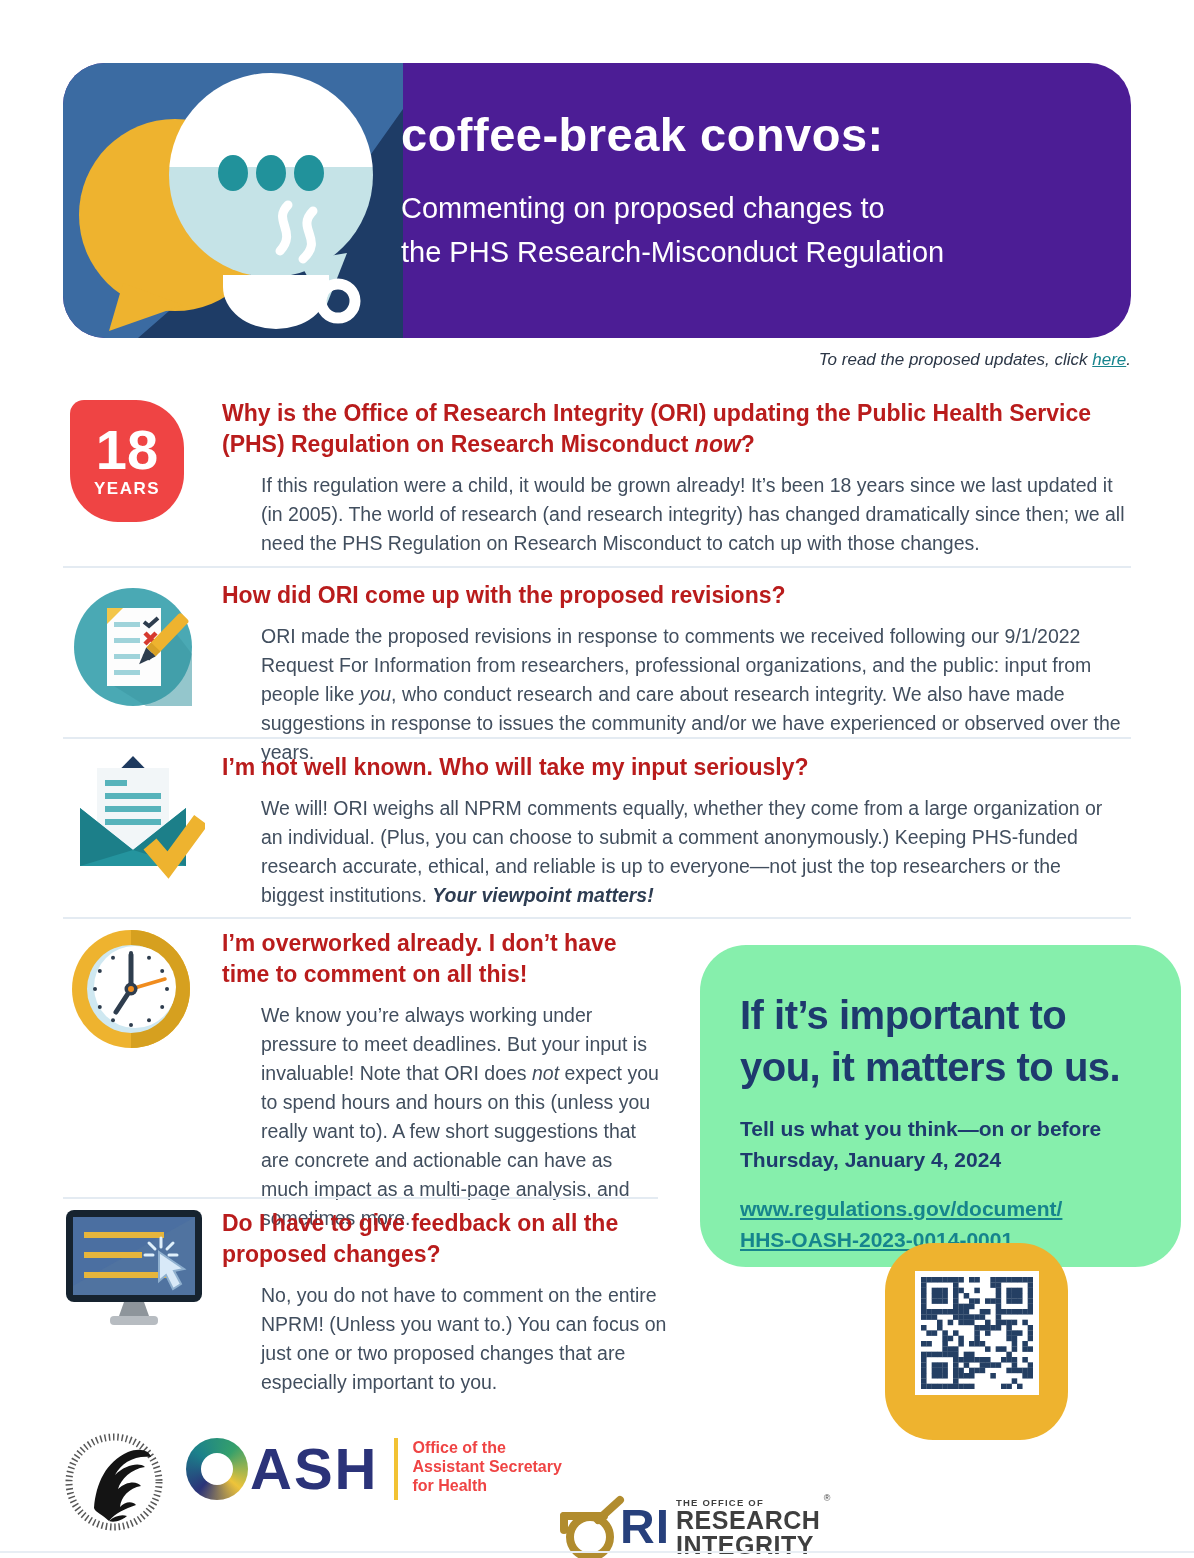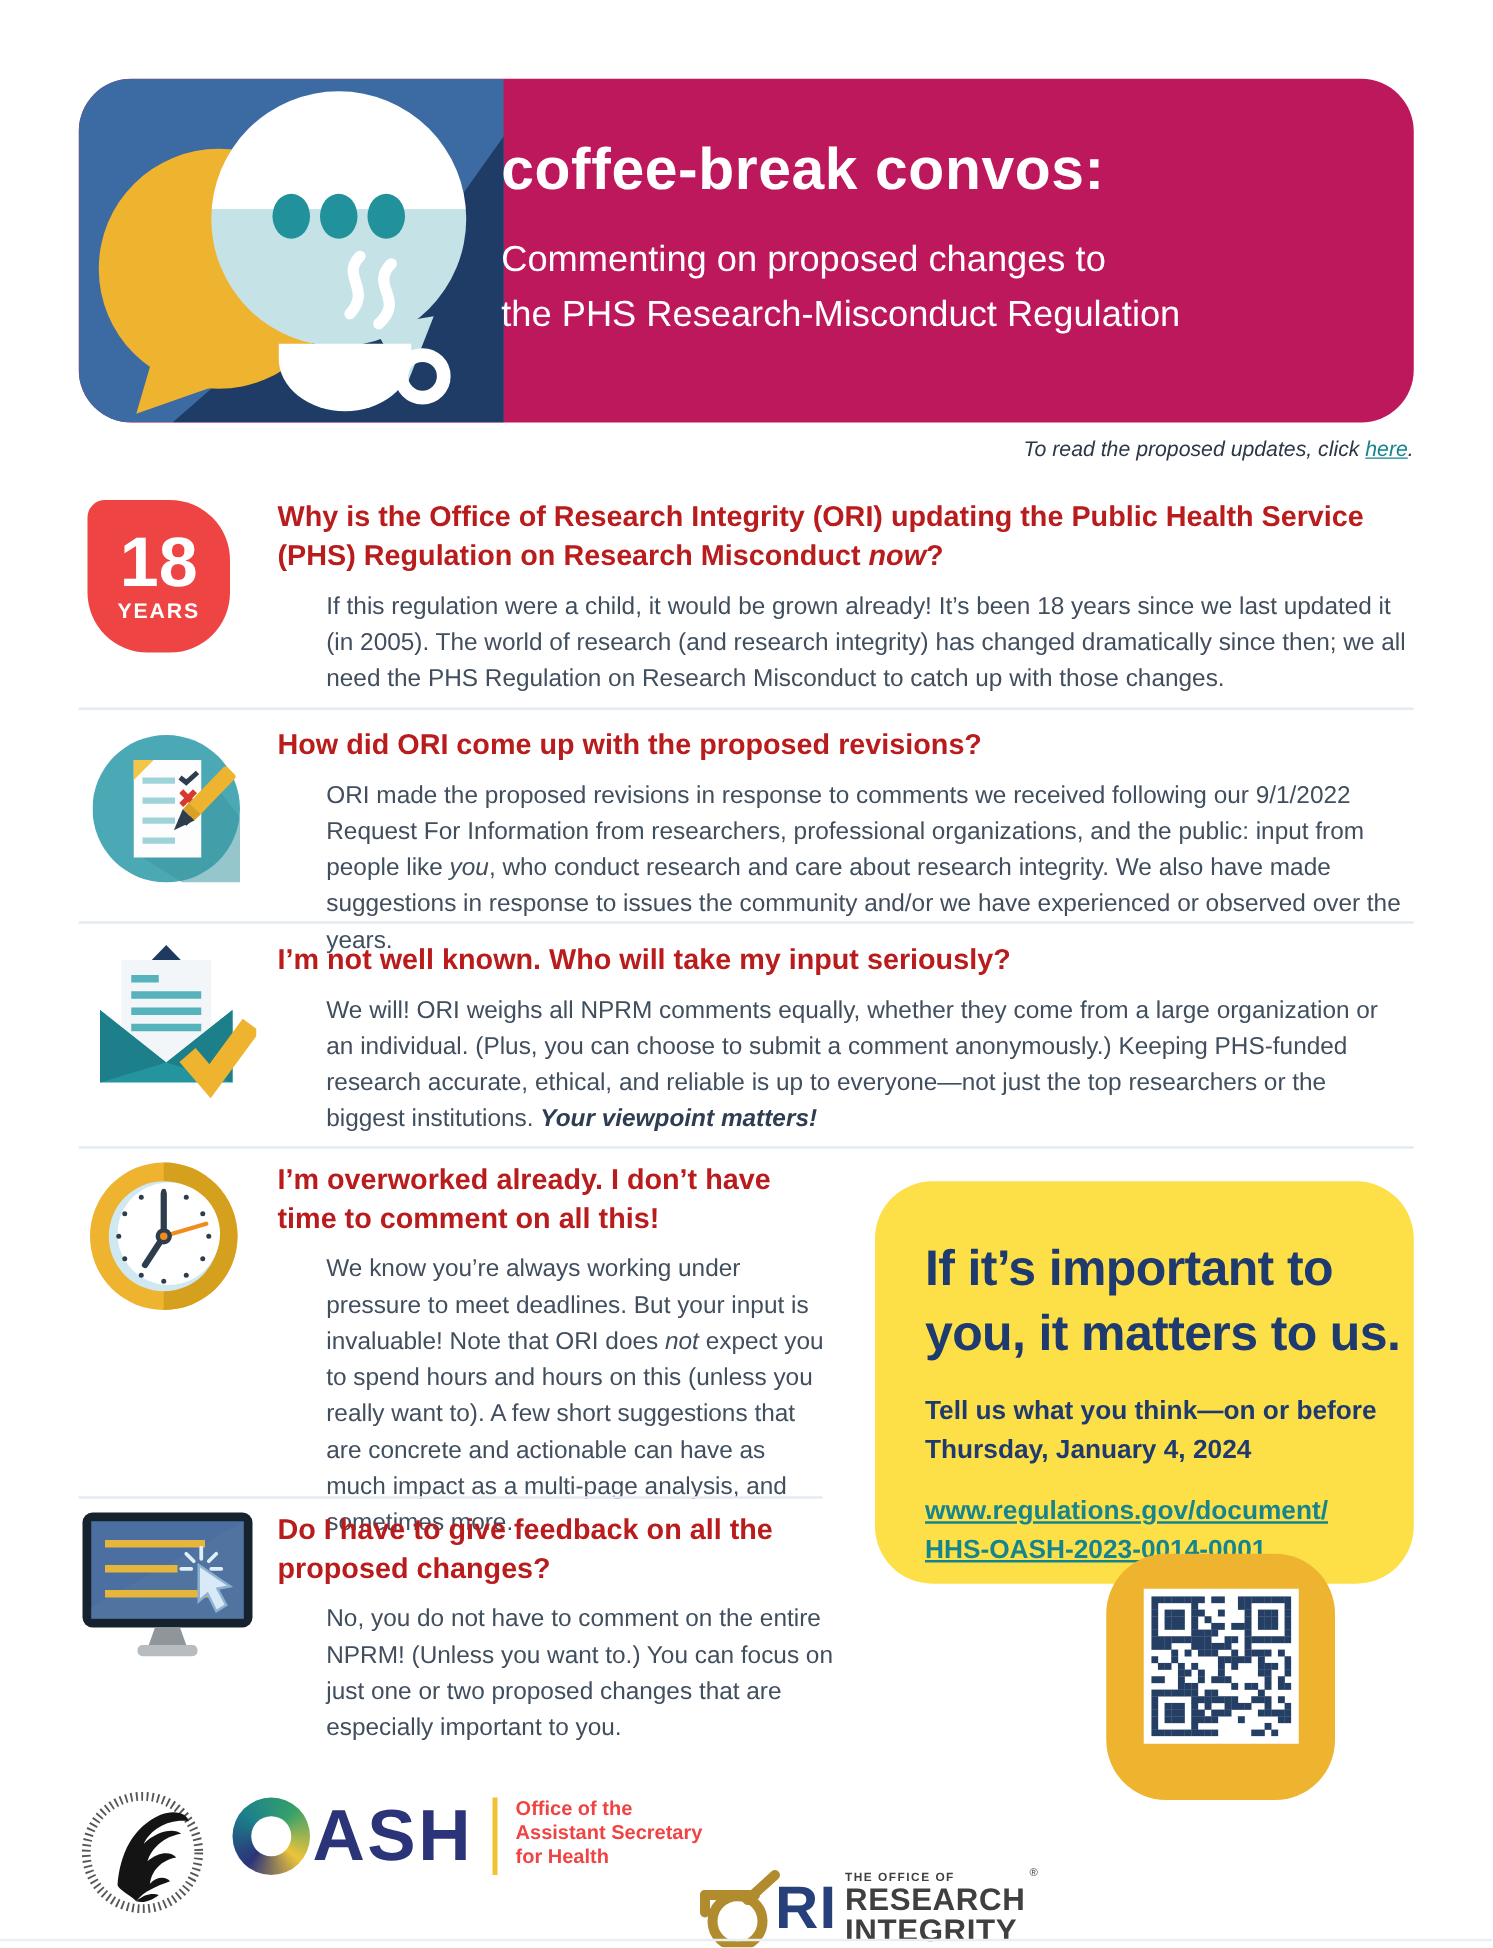--- a/index.html
+++ b/index.html
@@ -2,21 +2,21 @@
 <html><head>
 <meta charset="utf-8">
 <style>
   * { margin:0; padding:0; box-sizing:border-box; }
   html,body { background:#ffffff; }
   body { font-family:"Liberation Sans", sans-serif; color:#414e5e; }
   .page { position:relative; width:1194px; height:1558px; background:#ffffff; overflow:hidden; }
 
   
   .banner { position:absolute; left:63px; top:63px; width:1068px; height:275px;
-            background:#be185d; border-radius:42px; overflow:hidden; }
+            background:#4c1d95; border-radius:42px; overflow:hidden; }
   .banner-illustration { position:absolute; left:0; top:0; width:340px; height:275px; }
   .banner-text { position:absolute; left:338px; top:44px; width:700px; color:#ffffff; }
   .banner-title { font-size:47px; font-weight:800; letter-spacing:0.5px; margin-bottom:24px; }
   .banner-sub { font-size:29px; font-weight:400; line-height:44px; }
 
   
   .read-line { position:absolute; top:350px; right:63px; font-size:17px; font-style:italic;
                font-weight:400; color:#2b3646; }
   .read-line a { color:#16848d; text-decoration:underline; font-style:italic; }
 
@@ -32,22 +32,22 @@
 
   
   .badge18 { position:absolute; left:70px; top:400px; width:114px; height:122px;
              background:#ef4444; border-radius:14px 48px 48px 48px;
              display:flex; flex-direction:column; align-items:center; justify-content:center;
              color:#fff; }
   .badge18 .num { font-size:56px; font-weight:800; line-height:54px; }
   .badge18 .lbl { font-size:17px; font-weight:800; letter-spacing:1.5px; margin-top:2px; }
 
   
-  .callout { position:absolute; left:700px; top:945px; width:431px; height:322px;
-             background:#fde047; border-radius:46px; padding:44px 10px 0 40px; }
+  .callout { position:absolute; left:700px; top:945px; width:481px; height:322px;
+             background:#86efac; border-radius:46px; padding:44px 10px 0 40px; }
   .callout-title { color:#1e3a6e; font-size:40px; font-weight:700; line-height:52px; letter-spacing:-0.5px; }
   .callout-sub { margin-top:20px; color:#1e3a6e; font-size:21px; font-weight:700; line-height:31px; }
   .callout-link { display:block; margin-top:18px; color:#16848d; font-size:21px; font-weight:700;
                   line-height:31px; text-decoration:underline; }
 
   
   .qr-block { position:absolute; left:885px; top:1243px; width:183px; height:197px;
               background:#eeb32f; border-radius:48px; }
   .qr-inner { position:absolute; left:30px; top:28px; width:124px; height:124px; background:#ffffff;
               display:flex; align-items:center; justify-content:center; }

